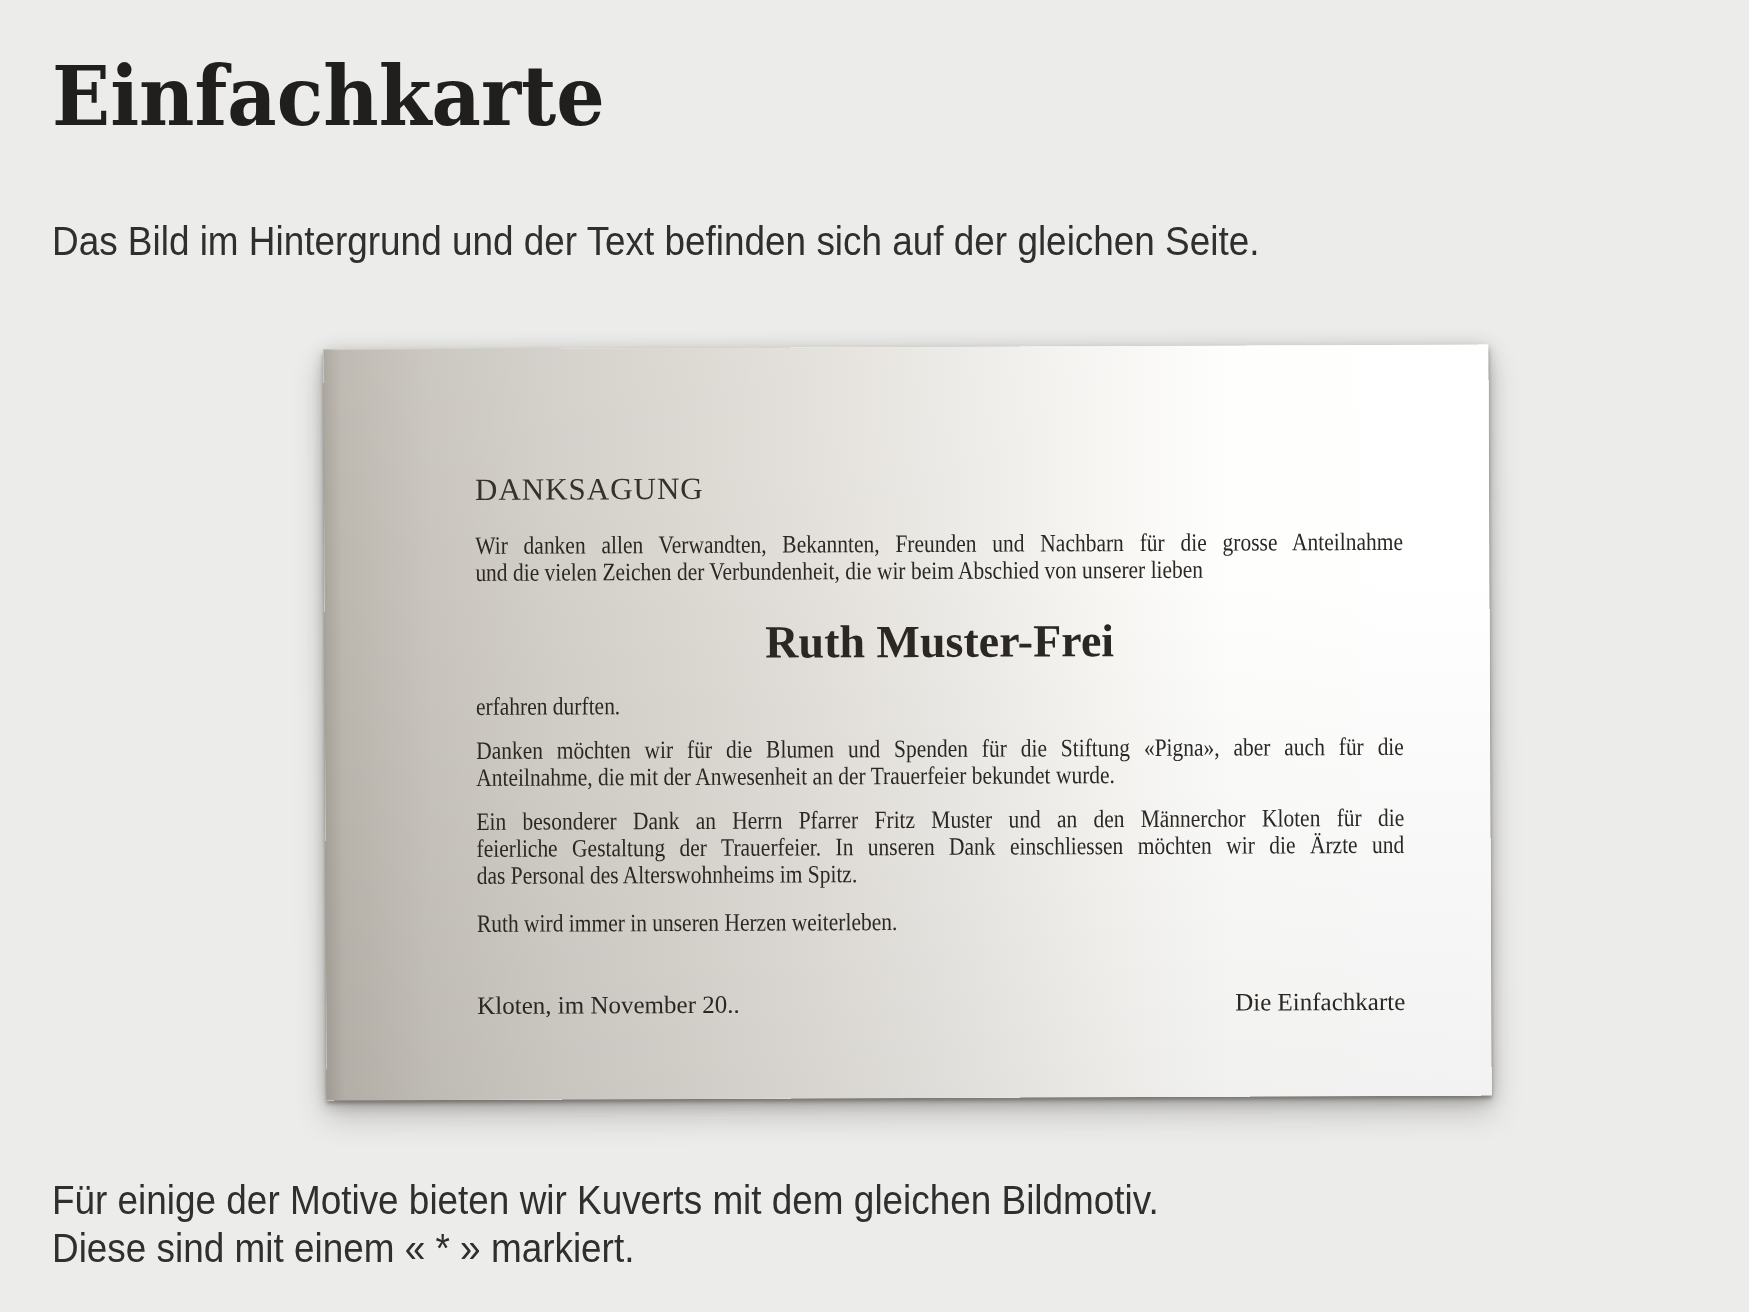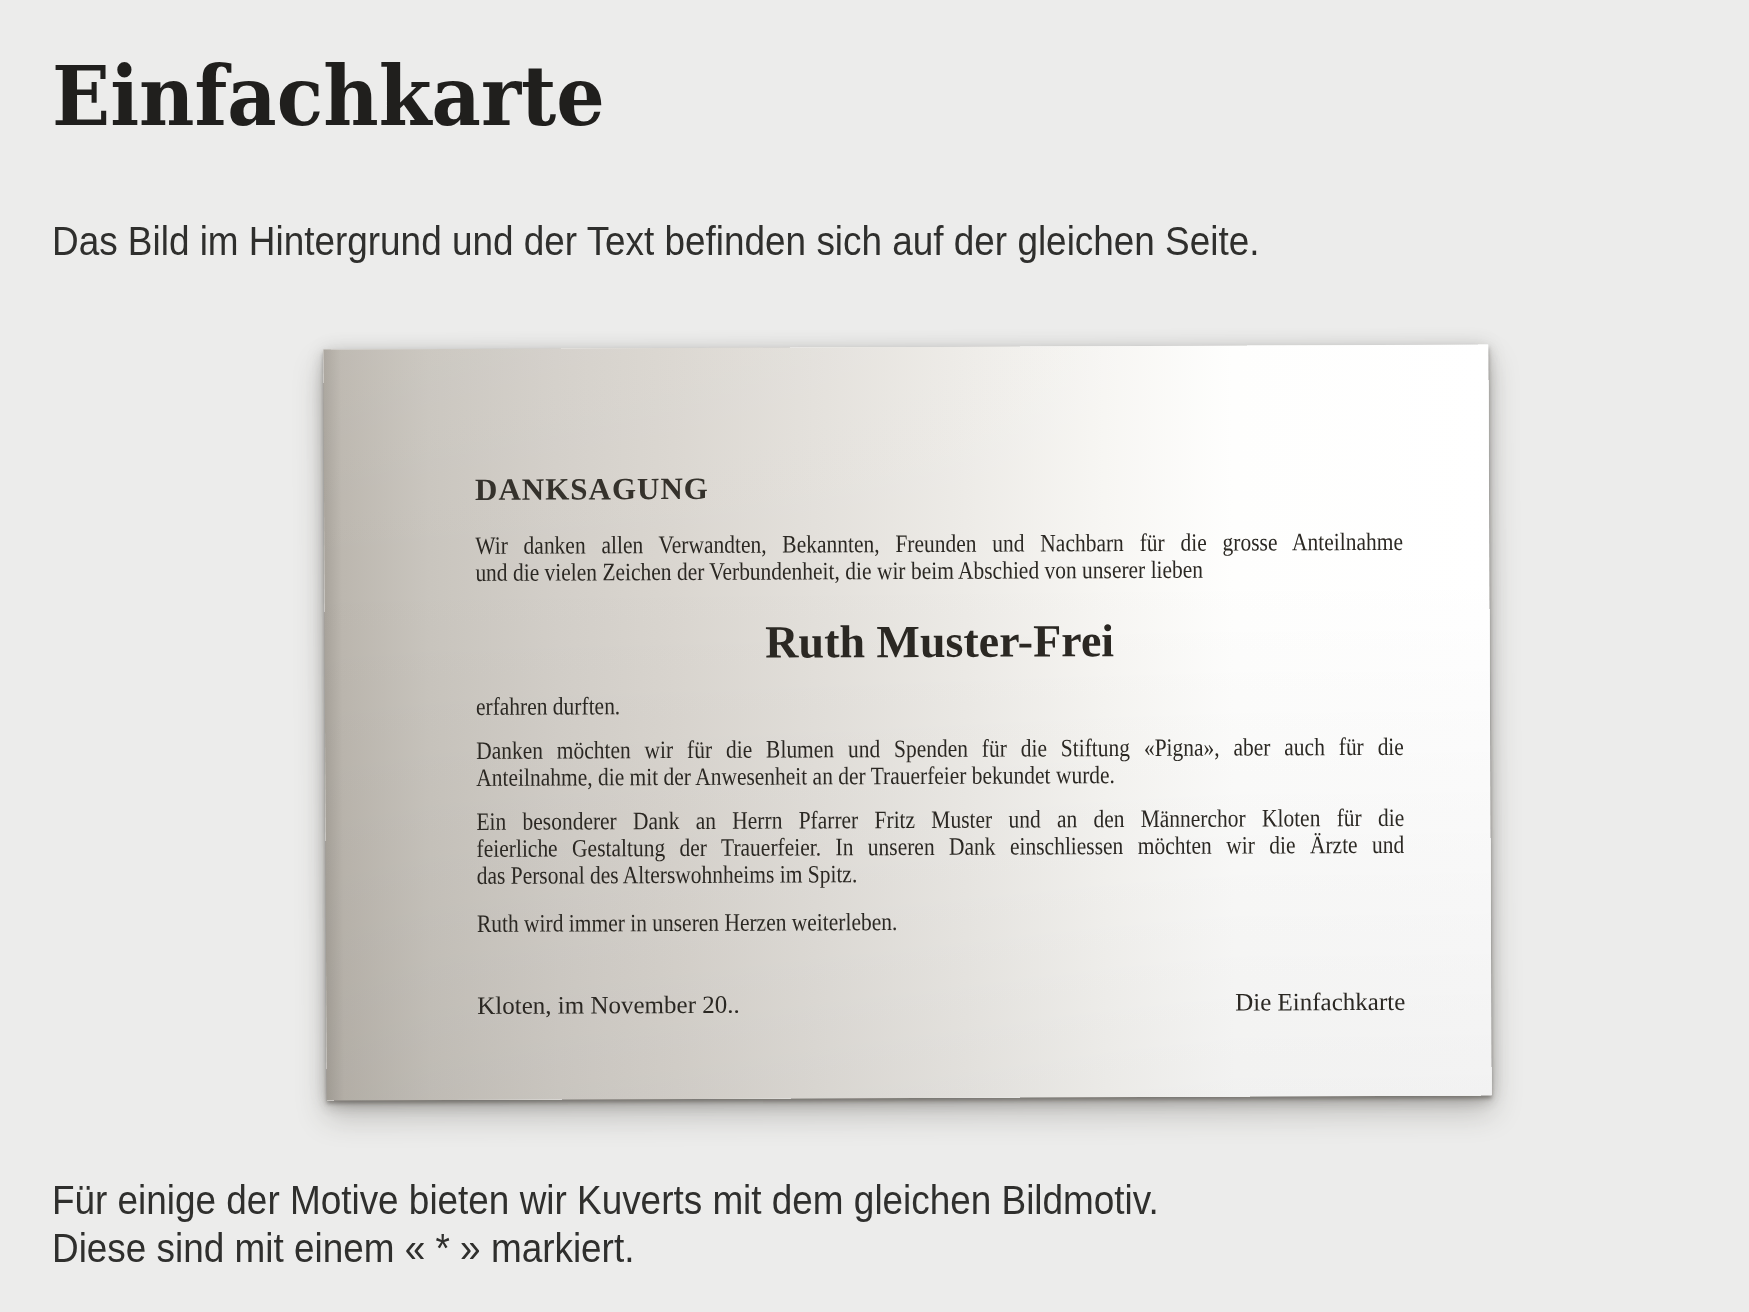--- a/index.html
+++ b/index.html
@@ -90,21 +90,20 @@
 
   .card-heading {
     position: absolute;
     left: 151px;
     top: 125px;
     font-size: 31px;
     line-height: 31px;
     letter-spacing: 1px;
     color: #35322c;
     white-space: nowrap;
-    font-weight: bold;
   }
   .card-name {
     position: absolute;
     left: 151px;
     top: 272px;
     width: 928px;
     text-align: center;
     font-size: 46px;
     line-height: 46px;
     font-weight: bold;

